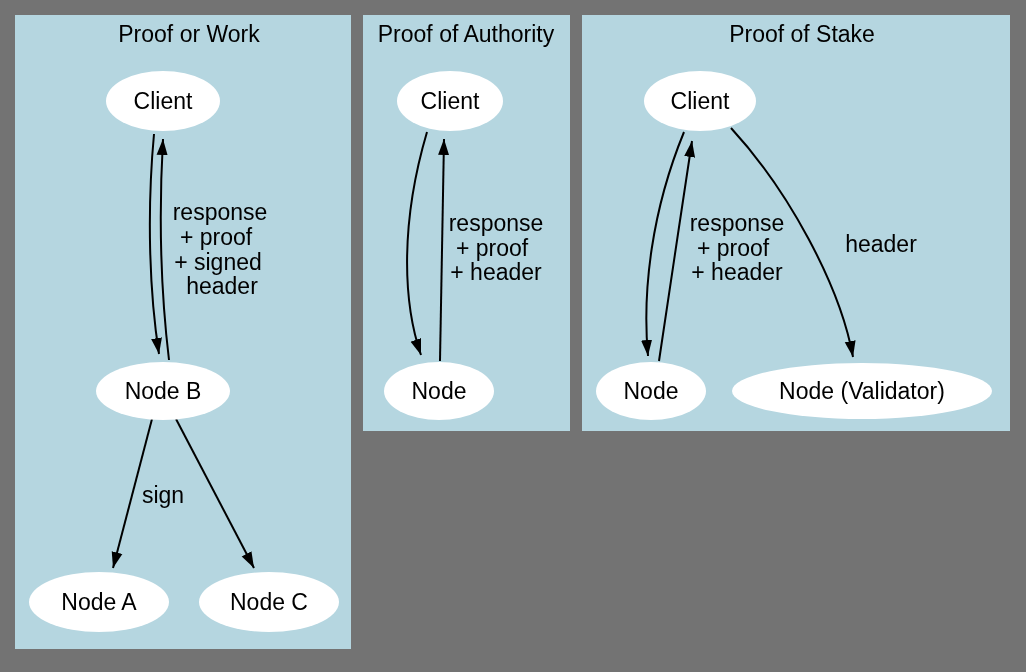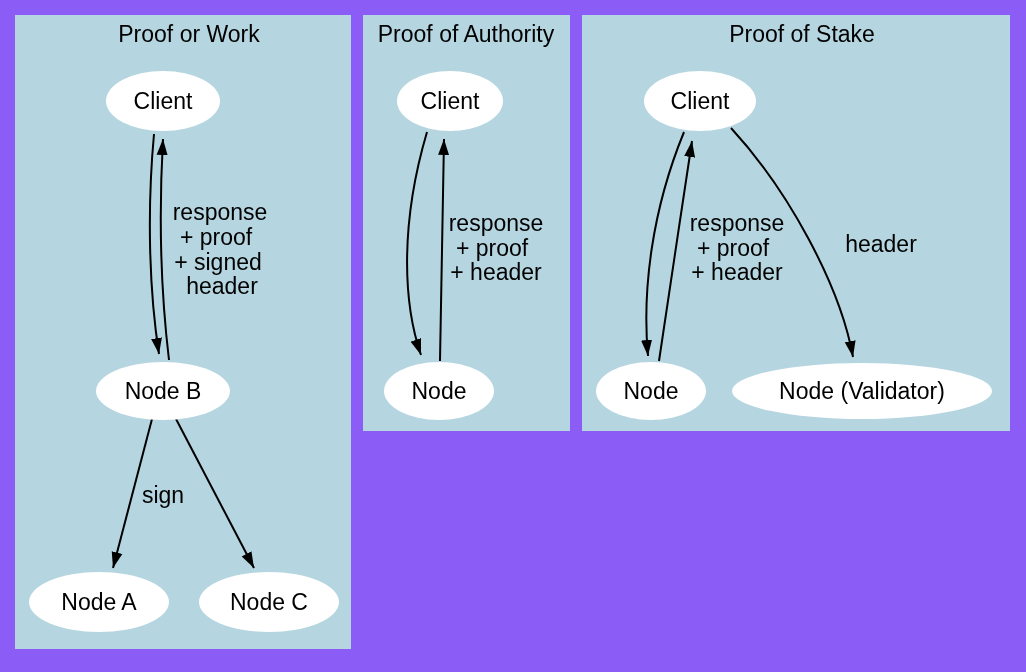--- a/index.html
+++ b/index.html
@@ -5,21 +5,21 @@
   html, body {
     margin: 0;
     padding: 0;
     background: #ffffff;
     font-family: "Liberation Sans", sans-serif;
   }
   .stage {
     position: relative;
     width: 1026px;
     height: 672px;
-    background: #8b5cf6;
+    background: #737373;
     overflow: hidden;
   }
   svg.diagram {
     position: absolute;
     left: 0;
     top: 0;
     display: block;
   }
   .panel-rect { stroke: none; }
   .node-ellipse { stroke: none; }

